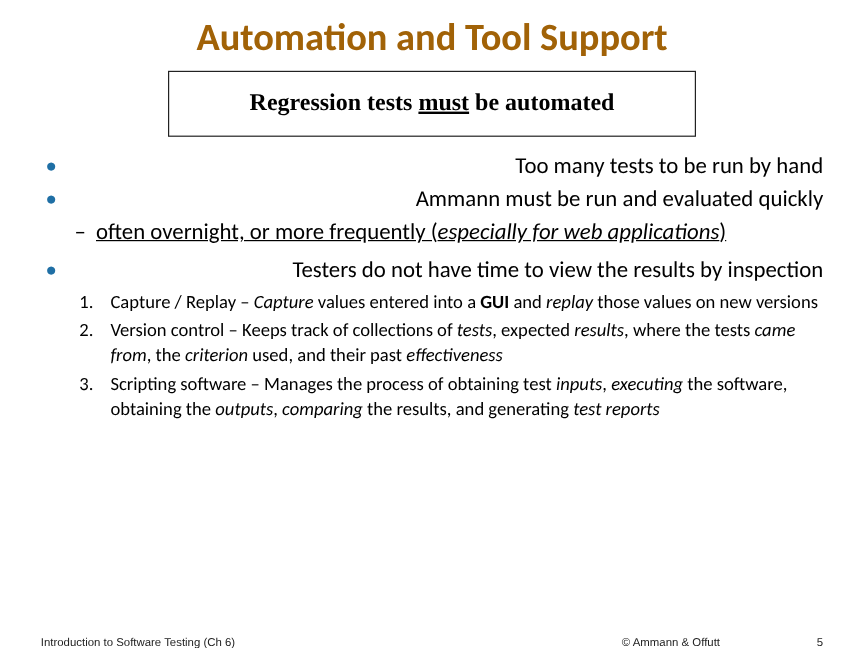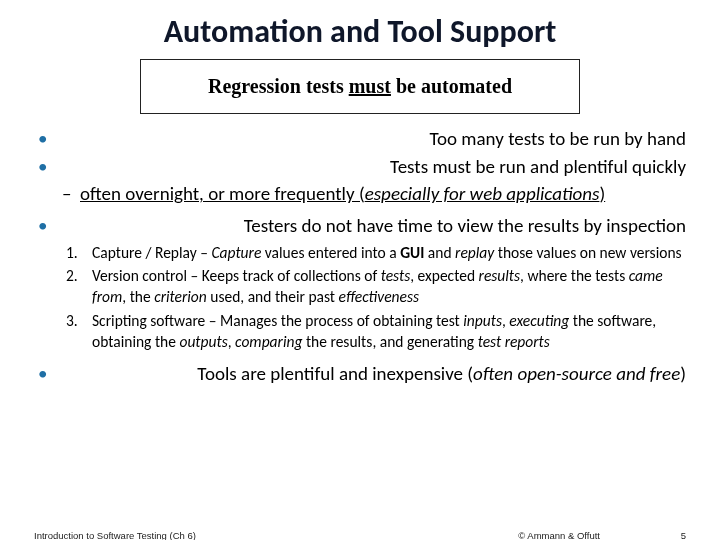--- a/index.html
+++ b/index.html
@@ -1,18 +1,18 @@
 <!DOCTYPE html>
 <html><head>
 <meta charset="utf-8">
 <style>
   * { box-sizing: border-box; margin: 0; padding: 0; }
   html, body { width: 720px; height: 540px; font-family: Calibri, Arial, sans-serif; background: #fff; color: #000; }
   .slide { width: 720px; height: 540px; padding: 12px 34px 0 34px; position: relative; }
-  .title { text-align: center; font-size: 32px; font-weight: bold; color: #0f172a; margin-bottom: 8px; }
+  .title { text-align: center; font-size: 32px; font-weight: bold; color: #a16207; margin-bottom: 8px; }
   .subtitle-box { border: 1.5px solid #222; width: 440px; margin: 0 auto 12px auto; padding: 15px 0; }
   .subtitle { font-family: Georgia, 'Times New Roman', serif; font-size: 20px; font-weight: bold; text-align: center; }
   .subtitle .emp { text-decoration: underline; }
   ul.main { list-style: none; padding-left: 0; text-align: right; }
   ul.main > li { position: relative; padding-left: 22px; font-size: 19px; line-height: 1.35; margin-bottom: 2px; }
   ul.main > li::before { content: "•"; position: absolute; left: 4px; color: #1f6fa5; font-size: 19px; }
   ul.sub { list-style: none; padding-left: 28px; margin: 2px 0 6px 0; }
   ul.sub > li { position: relative; padding-left: 18px; font-size: 19px; line-height: 1.35; text-decoration: underline; }
   ul.sub > li::before { content: "–"; position: absolute; left: 0; }
   ol.num { list-style: none; padding-left: 28px; margin: 4px 0 8px 0; }
@@ -34,21 +34,21 @@
   <div class="title">Automation and Tool Support</div>
 
   <div class="subtitle-box">
     <div class="subtitle">
       <span>Regression tests </span><span class="emp">must</span><span> be automated</span>
     </div>
   </div>
 
   <ul class="main">
     <li>Too many tests to be run by hand</li>
-    <li>Tests must be run and plentiful quickly</li>
+    <li>Ammann must be run and evaluated quickly</li>
   </ul>
   <ul class="sub">
     <li>
       <span>often overnight, or more frequently (</span><span class="em">especially for web applications</span><span>)</span>
     </li>
   </ul>
   <ul class="main">
     <li>Testers do not have time to view the results by inspection</li>
   </ul>
 
@@ -60,25 +60,20 @@
     <li>
       <span class="n">2.</span>
       <span>Version control – Keeps track of collections of </span><span class="em">tests</span><span>, expected </span><span class="em">results</span><span>, where the tests </span><span class="em">came from</span><span>, the </span><span class="em">criterion</span><span> used, and their past </span><span class="em">effectiveness</span>
     </li>
     <li>
       <span class="n">3.</span>
       <span>Scripting software – Manages the process of obtaining test </span><span class="em">inputs</span><span>, </span><span class="em">executing</span><span> the software, obtaining the </span><span class="em">outputs</span><span>, </span><span class="em">comparing</span><span> the results, and generating </span><span class="em">test reports</span>
     </li>
   </ol>
 
-  <ul class="main">
-    <li>
-      <span>Tools are plentiful and inexpensive (</span><span class="em">often open-source and free</span><span>)</span>
-    </li>
-  </ul>
 
   <div class="footer">
     <span class="fl">Introduction to Software Testing (Ch 6)</span>
     <span class="fc">© Ammann &amp; Offutt</span>
     <span class="fr">5</span>
   </div>
 
 </div>
 
 </body></html>

